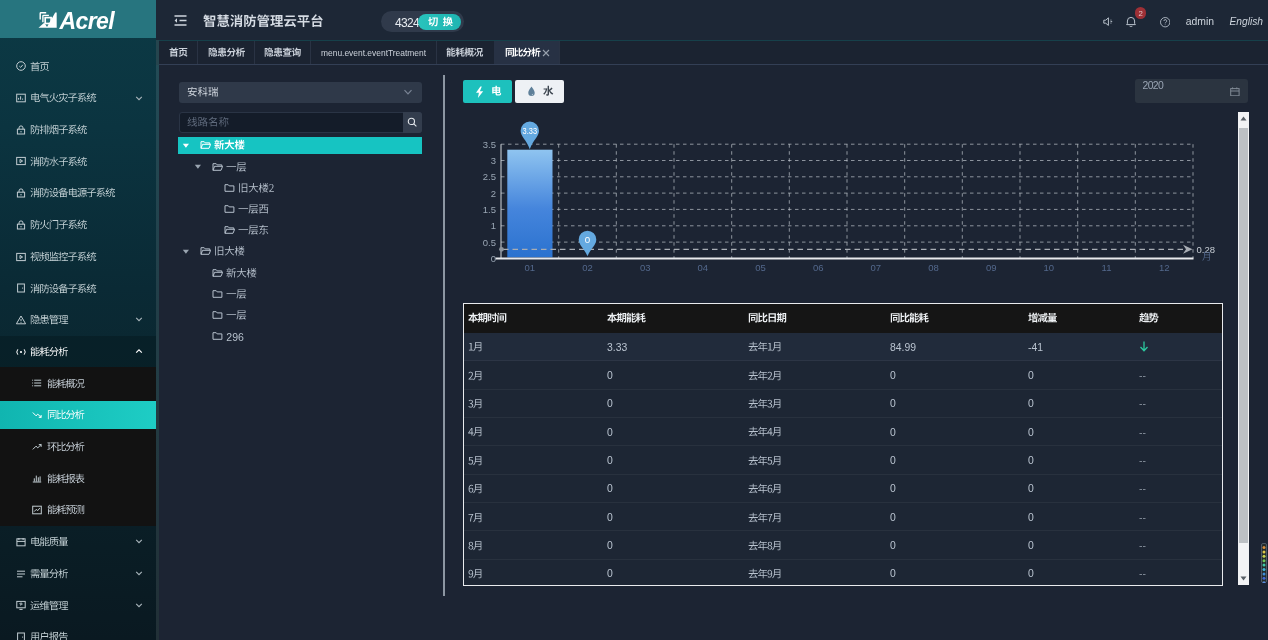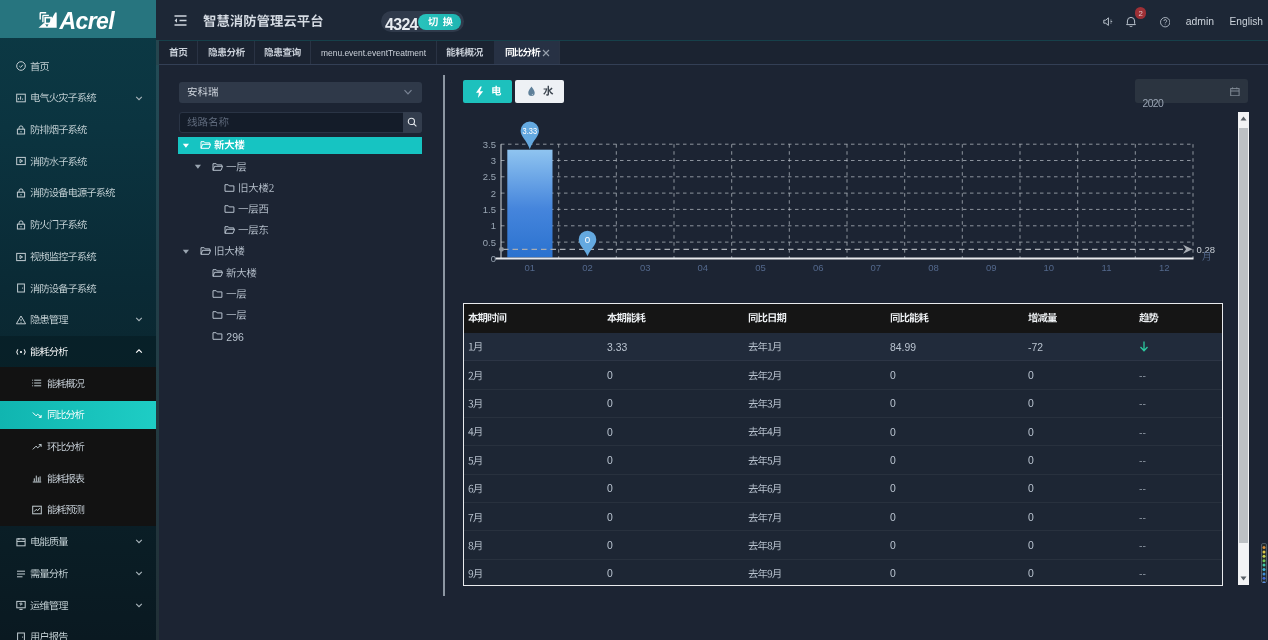--- a/index.html
+++ b/index.html
@@ -181,21 +181,21 @@
 <svg class="a" style="left:174px;top:15px;" width="13" height="12" viewBox="0 0 13 12">
     <g stroke="#cfd6de" stroke-width="1.3" fill="none">
 <path d="M0.5 1 h12 M5.5 5.5 h7 M0.5 10 h12"></path>
       <path d="M3 3.2 L0.6 5.5 L3 7.8" fill="#cfd6de" stroke="none"></path>
     </g>
   </svg>
 <svg class="ct" style="left:203.0px;top:11.4px" width="120.6" height="20.1">
     <path transform="translate(0.0,14.9)" d="M8.7 -9H10.7V-6.7H8.7ZM7.2 -10.4V-5.3H12.3V-10.4ZM3.9 -1.3H9.5V-0.5H3.9ZM3.9 -2.5V-3.2H9.5V-2.5ZM2.4 -4.5V1.2H3.9V0.8H9.5V1.2H11.1V-4.5ZM3.1 -9.1V-8.5L3.1 -8.3H1.8C2.1 -8.5 2.3 -8.8 2.5 -9.1ZM1.9 -11.5C1.6 -10.5 1.1 -9.5 0.4 -8.8C0.7 -8.7 1.2 -8.5 1.5 -8.3H0.6V-7H2.8C2.5 -6.3 1.8 -5.7 0.4 -5.1C0.8 -4.9 1.2 -4.4 1.4 -4.1C2.6 -4.6 3.4 -5.3 3.9 -6C4.5 -5.6 5.2 -5 5.6 -4.7L6.8 -5.7C6.4 -5.9 5.1 -6.7 4.5 -7H6.7V-8.3H4.6L4.7 -8.5V-9.1H6.4V-10.4H3.1C3.2 -10.6 3.3 -10.9 3.3 -11.2Z M17 -2.1V-0.7C17 0.6 17.5 1 19.3 1C19.7 1 21.5 1 21.9 1C23.2 1 23.7 0.6 23.9 -1C23.5 -1 22.8 -1.2 22.5 -1.5C22.4 -0.5 22.3 -0.3 21.7 -0.3C21.3 -0.3 19.8 -0.3 19.5 -0.3C18.7 -0.3 18.6 -0.4 18.6 -0.7V-2.1ZM23.7 -1.8C24.2 -1 24.7 0.1 24.9 0.9L26.5 0.4C26.3 -0.3 25.7 -1.4 25.2 -2.2ZM15.2 -2.1C15 -1.3 14.6 -0.5 14.1 0.1L15.5 0.9C16 0.3 16.3 -0.7 16.6 -1.5ZM15.7 -5V-4H23.3V-3.5H15.1V-2.5H19.9L19.2 -1.9C19.8 -1.6 20.5 -1 20.8 -0.6L21.8 -1.5C21.5 -1.8 21 -2.2 20.5 -2.5H24.9V-6.4H15.2V-5.4H23.3V-5ZM14.2 -8.1V-7.2H16.3V-6.6H17.8V-7.2H19.8V-8.1H17.8V-8.5H19.5V-9.5H17.8V-9.9H19.6V-10.8H17.8V-11.4H16.3V-10.8H14.4V-9.9H16.3V-9.5H14.7V-8.5H16.3V-8.1ZM22.1 -11.4V-10.8H20.2V-9.9H22.1V-9.5H20.5V-8.5H22.1V-8.1H20.1V-7.2H22.1V-6.6H23.6V-7.2H25.9V-8.1H23.6V-8.5H25.4V-9.5H23.6V-9.9H25.7V-10.8H23.6V-11.4Z M38.1 -11.1C37.8 -10.3 37.3 -9.2 36.9 -8.5L38.3 -8C38.7 -8.6 39.2 -9.6 39.6 -10.5ZM31.4 -10.4C31.9 -9.6 32.4 -8.6 32.6 -7.9L34.1 -8.6C33.9 -9.3 33.3 -10.3 32.8 -11ZM27.8 -10.1C28.6 -9.7 29.7 -9 30.2 -8.5L31.1 -9.7C30.6 -10.2 29.6 -10.9 28.7 -11.3ZM27.2 -6.6C28 -6.2 29.1 -5.4 29.6 -4.9L30.6 -6.2C30 -6.7 28.9 -7.3 28.1 -7.7ZM27.6 0.1 29 1.1C29.7 -0.2 30.4 -1.8 31 -3.2L29.9 -4.2C29.1 -2.6 28.2 -0.9 27.6 0.1ZM33.4 -3.8H37.5V-2.8H33.4ZM33.4 -5.2V-6.2H37.5V-5.2ZM34.7 -11.4V-7.6H31.8V1.2H33.4V-1.4H37.5V-0.6C37.5 -0.4 37.4 -0.3 37.2 -0.3C37 -0.3 36.3 -0.3 35.7 -0.3C35.9 0.1 36.1 0.7 36.2 1.2C37.2 1.2 37.9 1.2 38.4 0.9C38.9 0.7 39 0.2 39 -0.5V-7.6H36.3V-11.4Z M45.4 -9.2V-7.7H47.1C47 -4.2 46.8 -1.6 43.9 -0.1C44.3 0.2 44.8 0.8 45 1.2C47.3 -0.1 48.2 -2.2 48.5 -4.7H50.7C50.6 -1.9 50.5 -0.8 50.2 -0.5C50.1 -0.4 50 -0.3 49.8 -0.3C49.5 -0.3 49 -0.4 48.4 -0.4C48.6 0 48.8 0.7 48.8 1.2C49.5 1.2 50.2 1.2 50.6 1.1C51 1.1 51.3 0.9 51.6 0.5C52.1 0 52.2 -1.5 52.3 -5.5C52.3 -5.7 52.3 -6.1 52.3 -6.1H48.6L48.7 -7.7H53.1V-9.2H49.1L50.2 -9.6C50.1 -10.1 49.8 -10.9 49.6 -11.5L48.1 -11.1C48.3 -10.5 48.6 -9.7 48.7 -9.2ZM41.2 -10.8V1.2H42.7V-9.4H43.9C43.6 -8.4 43.3 -7.2 43 -6.3C43.8 -5.4 44 -4.6 44 -3.9C44 -3.6 44 -3.3 43.8 -3.1C43.7 -3.1 43.5 -3 43.4 -3C43.2 -3 43 -3 42.8 -3.1C43 -2.7 43.1 -2 43.1 -1.6C43.5 -1.6 43.8 -1.6 44.1 -1.6C44.4 -1.7 44.6 -1.8 44.8 -1.9C45.3 -2.3 45.5 -2.8 45.5 -3.7C45.5 -4.5 45.3 -5.4 44.4 -6.5C44.8 -7.6 45.3 -9.1 45.7 -10.2L44.6 -10.9L44.4 -10.8Z M56.2 -5.9V1.2H57.8V0.9H63.5V1.2H65.1V-2.3H57.8V-2.9H64.4V-5.9ZM63.5 -0.3H57.8V-1.1H63.5ZM59.2 -8.4C59.4 -8.2 59.5 -7.9 59.6 -7.7H54.6V-5.3H56.1V-6.4H64.5V-5.3H66.1V-7.7H61.2C61.1 -8 60.9 -8.4 60.7 -8.7ZM57.8 -4.7H62.8V-4H57.8ZM55.8 -11.5C55.4 -10.4 54.7 -9.2 54 -8.5C54.4 -8.3 55 -8 55.4 -7.8C55.8 -8.2 56.1 -8.7 56.5 -9.3H57C57.3 -8.8 57.6 -8.3 57.8 -7.9L59.1 -8.4C59 -8.6 58.8 -9 58.6 -9.3H60.2V-10.4H57C57.1 -10.7 57.2 -10.9 57.3 -11.2ZM61.5 -11.5C61.3 -10.5 60.8 -9.6 60.2 -9C60.5 -8.8 61.2 -8.5 61.5 -8.2C61.8 -8.5 62 -8.9 62.3 -9.3H62.8C63.2 -8.8 63.6 -8.2 63.8 -7.8L65.1 -8.4C65 -8.7 64.7 -9 64.5 -9.3H66.4V-10.4H62.8C62.9 -10.7 63 -10.9 63.1 -11.2Z M73.9 -7.1H75.3V-5.9H73.9ZM76.6 -7.1H77.9V-5.9H76.6ZM73.9 -9.5H75.3V-8.3H73.9ZM76.6 -9.5H77.9V-8.3H76.6ZM71.4 -0.7V0.8H80.1V-0.7H76.8V-2H79.6V-3.4H76.8V-4.6H79.5V-10.8H72.4V-4.6H75.1V-3.4H72.3V-2H75.1V-0.7ZM67.3 -1.7 67.7 -0C69 -0.4 70.6 -1 72.1 -1.5L71.8 -3L70.5 -2.6V-5.3H71.7V-6.8H70.5V-9.1H71.9V-10.6H67.5V-9.1H69V-6.8H67.6V-5.3H69V-2.1Z M82.6 -10.5V-8.8H91.8V-10.5ZM82.2 0.7C82.9 0.5 83.9 0.4 90.7 -0.1C91 0.4 91.2 0.9 91.4 1.3L93 0.3C92.3 -0.9 91 -2.8 89.9 -4.3L88.4 -3.5C88.8 -3 89.3 -2.3 89.7 -1.7L84.3 -1.3C85.3 -2.4 86.2 -3.7 87 -5.1H93.2V-6.7H81V-5.1H84.7C83.9 -3.6 83 -2.4 82.7 -2C82.2 -1.5 82 -1.2 81.6 -1.1C81.8 -0.6 82.1 0.4 82.2 0.7Z M95.9 -8.1C96.4 -7.2 96.8 -6 96.9 -5.3L98.5 -5.8C98.3 -6.5 97.9 -7.7 97.4 -8.5ZM103.6 -8.6C103.3 -7.7 102.8 -6.5 102.4 -5.7L103.8 -5.3C104.3 -6 104.8 -7.1 105.3 -8.1ZM94.4 -4.9V-3.3H99.7V1.2H101.3V-3.3H106.6V-4.9H101.3V-9H105.8V-10.6H95.1V-9H99.7V-4.9Z M109.4 -4.7V1.2H111V0.5H116.7V1.2H118.4V-4.7ZM111 -1V-3.2H116.7V-1ZM108.9 -5.6C109.6 -5.9 110.6 -5.9 117.7 -6.2C118 -5.9 118.3 -5.5 118.4 -5.2L119.8 -6.2C119.1 -7.3 117.5 -9 116.3 -10.2L115 -9.3C115.5 -8.8 116 -8.2 116.6 -7.7L111 -7.5C112.1 -8.5 113.1 -9.7 114 -10.9L112.4 -11.6C111.4 -10 110 -8.4 109.5 -7.9C109.1 -7.5 108.8 -7.2 108.4 -7.2C108.6 -6.7 108.8 -5.9 108.9 -5.6Z" fill="#d6dce4"></path>
   </svg>
 <div class="a" style="left:380.5px;top:11px;width:83.5px;height:21.3px;background:#303a4b;border-radius:11px"></div>
-<div class="a" style="left:385px;top:17.1px;font-size:16px;line-height:1;color:#e8ecf1;font-weight:bold;letter-spacing:-0.7px">4324</div>
+<div class="a" style="left:395px;top:17.1px;font-size:12px;line-height:1;color:#e8ecf1;font-weight:normal;letter-spacing:-0.7px">4324</div>
 <div class="a" style="left:418px;top:13.7px;width:43px;height:16px;background:linear-gradient(90deg,#28c3bc,#1fb5b2);border-radius:8px"></div>
 <svg class="ct" style="left:428.0px;top:14.1px" width="24.9" height="15.5">
     <path transform="translate(0.0,11.4)" d="M4.2 -8V-6.8H5.7C5.6 -3.9 5.5 -1.4 3.2 -0C3.5 0.2 3.9 0.6 4 1C6.6 -0.7 6.9 -3.5 6.9 -6.8H8.5C8.4 -2.6 8.3 -1 8 -0.6C7.9 -0.5 7.8 -0.4 7.6 -0.4C7.3 -0.4 6.9 -0.4 6.3 -0.5C6.5 -0.1 6.7 0.5 6.7 0.8C7.3 0.8 7.8 0.8 8.2 0.8C8.6 0.7 8.9 0.6 9.1 0.1C9.5 -0.4 9.7 -2.2 9.8 -7.4C9.8 -7.5 9.8 -8 9.8 -8ZM1.4 -0.4C1.7 -0.6 2.1 -0.9 4.5 -2C4.4 -2.2 4.4 -2.7 4.3 -3.1L2.6 -2.3V-4.9L4.5 -5.3L4.3 -6.4L2.6 -6.1V-8.3H1.4V-5.9L0.2 -5.6L0.4 -4.5L1.4 -4.7V-2.4C1.4 -1.9 1.1 -1.6 0.9 -1.5C1.1 -1.2 1.3 -0.7 1.4 -0.4Z M18.1 -3.1V-2H20.3C19.9 -1.3 19.1 -0.5 17.6 0.1C17.8 0.3 18.2 0.7 18.4 0.9C19.9 0.3 20.7 -0.5 21.3 -1.4C21.9 -0.4 22.9 0.4 24 0.9C24.2 0.6 24.5 0.1 24.8 -0.1C23.6 -0.4 22.6 -1.2 22 -2H24.6V-3.1H24V-6.1H22.9C23.3 -6.5 23.6 -7 23.8 -7.4L23 -7.9L22.8 -7.9H21C21.1 -8.1 21.2 -8.3 21.3 -8.5L20.1 -8.7C19.7 -7.9 19.1 -7 18.1 -6.2V-6.8H17.3V-8.7H16.1V-6.8H15V-5.7H16.1V-3.8C15.6 -3.7 15.2 -3.6 14.9 -3.5L15.2 -2.3L16.1 -2.6V-0.5C16.1 -0.4 16.1 -0.4 15.9 -0.4C15.8 -0.3 15.5 -0.3 15.1 -0.4C15.3 -0 15.4 0.5 15.5 0.8C16.1 0.8 16.5 0.8 16.9 0.6C17.2 0.4 17.3 0.1 17.3 -0.5V-2.9L18.3 -3.2L18.1 -4.4L17.3 -4.1V-5.7H18.1V-6.1C18.3 -5.9 18.6 -5.6 18.8 -5.4V-3.1ZM20.3 -6.8H22.1C21.9 -6.6 21.8 -6.3 21.6 -6.1H19.7C19.9 -6.3 20.1 -6.6 20.3 -6.8ZM22.1 -5.2H22.7V-3.1H21.9C22 -3.4 22 -3.7 22 -4V-5.2ZM19.9 -3.1V-5.2H20.8V-4C20.8 -3.7 20.8 -3.4 20.7 -3.1Z" fill="#ffffff"></path>
   </svg>
 <svg class="a" style="left:1102.5px;top:16.5px;" width="11" height="10" viewBox="0 0 11 10">
     <g stroke="#b9c2cc" stroke-width="1" fill="none">
 <path d="M0.8 3.2 h1.9 L5.4 0.8 V8.4 L2.7 6.2 H0.8 Z"></path>
       <path d="M7.5 3.1 h0.9 M7.5 4.6 h1.7 M7.5 6.1 h0.9"></path>
     </g>
   </svg>
@@ -207,21 +207,21 @@
   </svg>
 <div class="a" style="left:1134.8px;top:7.3px;width:11.4px;height:11.4px;background:#9e3036;border-radius:50%"></div>
 <div class="a" style="left:1140.6px;top:9.6px;transform:translateX(-50%);font-size:7.8px;line-height:1;color:#e5c6c8;">2</div>
 <svg class="a" style="left:1159.5px;top:17px;" width="10.5" height="10.5" viewBox="0 0 10.5 10.5">
     <g stroke="#b3bcc7" stroke-width="0.9" fill="none">
 <circle cx="5.2" cy="5.2" r="4.7"></circle>
       <path d="M3.9 4 a1.4 1.4 0 1 1 2 1.3 c-0.45 0.22 -0.7 0.5 -0.7 1 M5.2 7.5 v0.6"></path>
     </g>
   </svg>
 <div class="a" style="left:1185.7px;top:16.9px;font-size:10.4px;line-height:1;color:#ccd3db;">admin</div>
-<div class="a" style="left:1229.5px;top:17.0px;font-size:10.2px;line-height:1;color:#ccd3db;">English</div>
+<div class="a" style="left:1229.5px;top:17.0px;font-size:10.2px;line-height:1;color:#ccd3db;font-style:italic;">English</div>
 <div class="a" style="left:159px;top:40px;width:1109px;height:25px;background:#1b2331;border-top:1px solid #16404a;border-bottom:1px solid #333f55"></div>
 <div class="a" style="left:156px;top:40px;width:3px;height:25px;background:#26454e"></div>
 <div class="a" style="left:197px;top:41px;width:1px;height:23px;background:#2a3344"></div>
 <div class="a" style="left:254px;top:41px;width:1px;height:23px;background:#2a3344"></div>
 <div class="a" style="left:310px;top:41px;width:1px;height:23px;background:#2a3344"></div>
 <div class="a" style="left:436px;top:41px;width:1px;height:23px;background:#2a3344"></div>
 <div class="a" style="left:493.5px;top:41px;width:1px;height:23px;background:#2a3344"></div>
 <div class="a" style="left:558.5px;top:41px;width:1px;height:23px;background:#2a3344"></div>
 <div class="a" style="left:493.5px;top:41px;width:65px;height:23px;background:#273144"></div>
 <svg class="ct" style="left:168.6px;top:45.2px" width="18.9" height="14.5">
@@ -337,21 +337,21 @@
   </svg>
 <div class="a" style="left:514.9px;top:79.5px;width:48.7px;height:23px;background:#eef1f5;border-radius:2px"></div>
 <svg class="a" style="left:528.3px;top:86px;" width="7" height="10.5" viewBox="0 0 7 10.5">
     <path d="M3.5 0.5 C3.5 0.5 6.7 4.6 6.7 6.7 A3.2 3.2 0 0 1 0.3 6.7 C0.3 4.6 3.5 0.5 3.5 0.5 Z" fill="#5e7f99"></path>
     <path d="M4.9 7.9 a1.6 1.6 0 0 1 -1.1 1" stroke="#dfe7ee" fill="none" stroke-width="0.8"></path>
   </svg>
 <svg class="ct" style="left:543.0px;top:83.4px" width="10.5" height="15.8">
     <path transform="translate(0.0,11.7)" d="M0.6 -6.3V-5.1H2.8C2.4 -3.2 1.4 -1.8 0.2 -1C0.5 -0.8 1 -0.3 1.2 0C2.7 -1.1 3.9 -3.2 4.3 -6.1L3.5 -6.4L3.3 -6.3ZM8.4 -7.1C7.9 -6.4 7.2 -5.6 6.5 -5C6.3 -5.4 6.1 -5.9 6 -6.3V-8.9H4.6V-0.7C4.6 -0.5 4.6 -0.4 4.4 -0.4C4.2 -0.4 3.6 -0.4 3 -0.5C3.2 -0.1 3.5 0.6 3.5 1C4.4 1 5 0.9 5.4 0.7C5.8 0.4 6 0.1 6 -0.7V-3.7C6.8 -2.1 7.9 -0.8 9.4 -0C9.6 -0.4 10 -0.9 10.3 -1.2C9 -1.8 7.9 -2.8 7.1 -4C7.9 -4.6 8.8 -5.5 9.6 -6.3Z" fill="#3d4650"></path>
   </svg>
 <div class="a" style="left:1135px;top:79px;width:113px;height:24px;background:#2b3440;border-radius:3px"></div>
-<div class="a" style="left:1142.5px;top:99px;font-size:10.4px;line-height:1;color:#9aa5b4;letter-spacing:-0.6px">2020</div>
+<div class="a" style="left:1142.5px;top:81px;font-size:10.4px;line-height:1;color:#9aa5b4;letter-spacing:-0.6px">2020</div>
 <svg class="a" style="left:1230px;top:86.5px;" width="10" height="9.5" viewBox="0 0 10 9.5">
     <g stroke="#818a96" fill="none" stroke-width="1">
 <rect x="0.7" y="1.6" width="8.4" height="7.2"></rect>
       <path d="M2.6 0.4 v1.8 M6.8 0.4 v1.8 M0.7 4 h8.4"></path>
     </g>
   </svg>
 <svg class="a" style="left:455px;top:100px;" width="800" height="185" viewBox="0 0 800 185">
     <g transform="translate(-455,-100)">
       <defs>
         <linearGradient id="bar" x1="0" y1="0" x2="0" y2="1">
@@ -437,21 +437,21 @@
   </svg>
 <div class="a" style="left:464px;top:333px;width:758.3px;height:28.35px;background:#212b3b;border-bottom:1px solid rgba(255,255,255,0.05);"></div>
 <svg class="ct" style="left:468.0px;top:339.4px" width="15.3" height="15.6">
     <path transform="translate(0.0,11.5)" d="M0.9 0H5.1V-0.8H3.6V-7.6H2.8C2.4 -7.4 1.9 -7.2 1.3 -7.1V-6.5H2.6V-0.8H0.9Z M7 -8.2V-5C7 -3.3 6.9 -1.2 5.2 0.3C5.4 0.4 5.7 0.7 5.8 0.8C6.8 -0.1 7.3 -1.2 7.6 -2.4H12.6V-0.3C12.6 -0.1 12.5 -0 12.3 -0C12 -0 11.2 0 10.3 -0C10.5 0.2 10.6 0.6 10.7 0.8C11.8 0.8 12.5 0.8 12.9 0.6C13.3 0.5 13.4 0.2 13.4 -0.3V-8.2ZM7.8 -7.4H12.6V-5.7H7.8ZM7.8 -4.9H12.6V-3.2H7.7C7.8 -3.8 7.8 -4.4 7.8 -4.9Z" fill="#bac4d0"></path>
   </svg>
 <div class="a" style="left:607px;top:342.6px;font-size:10.4px;line-height:1;color:#bac4d0;">3.33</div>
 <svg class="ct" style="left:748.0px;top:339.4px" width="34.3" height="15.6">
     <path transform="translate(0.0,11.5)" d="M1.5 0.5C1.9 0.3 2.5 0.3 8.2 -0.2C8.4 0.2 8.5 0.5 8.7 0.7L9.4 0.3C8.9 -0.6 7.9 -2 7 -3L6.3 -2.7C6.8 -2.1 7.3 -1.5 7.7 -0.9L2.5 -0.5C3.3 -1.4 4.1 -2.4 4.8 -3.6H9.9V-4.4H5.6V-6.3H9.1V-7.1H5.6V-8.7H4.8V-7.1H1.4V-6.3H4.8V-4.4H0.6V-3.6H3.8C3.2 -2.4 2.3 -1.3 2 -1C1.7 -0.6 1.5 -0.4 1.2 -0.3C1.3 -0.1 1.5 0.3 1.5 0.5Z M10 -2.3V-1.6H14.8V0.8H15.6V-1.6H19.4V-2.3H15.6V-4.4H18.7V-5.1H15.6V-6.7H18.9V-7.5H12.7C12.9 -7.8 13 -8.2 13.2 -8.6L12.4 -8.8C11.9 -7.4 11 -6 10 -5.2C10.2 -5 10.6 -4.8 10.7 -4.7C11.3 -5.2 11.8 -5.9 12.3 -6.7H14.8V-5.1H11.7V-2.3ZM12.5 -2.3V-4.4H14.8V-2.3Z M19.9 0H24.1V-0.8H22.6V-7.6H21.8C21.4 -7.4 20.9 -7.2 20.3 -7.1V-6.5H21.6V-0.8H19.9Z M26 -8.2V-5C26 -3.3 25.9 -1.2 24.2 0.3C24.4 0.4 24.7 0.7 24.8 0.8C25.8 -0.1 26.3 -1.2 26.6 -2.4H31.6V-0.3C31.6 -0.1 31.5 -0 31.3 -0C31 -0 30.2 0 29.3 -0C29.5 0.2 29.6 0.6 29.7 0.8C30.8 0.8 31.5 0.8 31.9 0.6C32.3 0.5 32.4 0.2 32.4 -0.3V-8.2ZM26.8 -7.4H31.6V-5.7H26.8ZM26.8 -4.9H31.6V-3.2H26.7C26.8 -3.8 26.8 -4.4 26.8 -4.9Z" fill="#bac4d0"></path>
   </svg>
 <div class="a" style="left:890px;top:342.6px;font-size:10.4px;line-height:1;color:#bac4d0;">84.99</div>
-<div class="a" style="left:1028px;top:342.6px;font-size:10.4px;line-height:1;color:#bac4d0;">-72</div>
+<div class="a" style="left:1028px;top:342.6px;font-size:10.4px;line-height:1;color:#bac4d0;">-41</div>
 <svg class="a" style="left:1139px;top:341.175px;" width="10" height="12" viewBox="0 0 10 12">
     <path d="M5 0.5 V9 M1.5 6 L5 9.8 L8.5 6" stroke="#2bc79e" fill="none" stroke-width="1.3"></path>
   </svg>
 <div class="a" style="left:464px;top:361.35px;width:758.3px;height:28.35px;background:#1d2634;border-bottom:1px solid rgba(255,255,255,0.05);"></div>
 <svg class="ct" style="left:468.0px;top:367.7px" width="15.3" height="15.6">
     <path transform="translate(0.0,11.5)" d="M0.5 0H5.3V-0.8H3.1C2.8 -0.8 2.3 -0.8 1.9 -0.7C3.7 -2.4 4.9 -4 4.9 -5.5C4.9 -6.9 4 -7.8 2.7 -7.8C1.7 -7.8 1 -7.3 0.4 -6.6L1 -6.1C1.4 -6.6 1.9 -7 2.5 -7C3.5 -7 4 -6.4 4 -5.5C4 -4.2 2.8 -2.7 0.5 -0.6Z M7 -8.2V-5C7 -3.3 6.9 -1.2 5.2 0.3C5.4 0.4 5.7 0.7 5.8 0.8C6.8 -0.1 7.3 -1.2 7.6 -2.4H12.6V-0.3C12.6 -0.1 12.5 -0 12.3 -0C12 -0 11.2 0 10.3 -0C10.5 0.2 10.6 0.6 10.7 0.8C11.8 0.8 12.5 0.8 12.9 0.6C13.3 0.5 13.4 0.2 13.4 -0.3V-8.2ZM7.8 -7.4H12.6V-5.7H7.8ZM7.8 -4.9H12.6V-3.2H7.7C7.8 -3.8 7.8 -4.4 7.8 -4.9Z" fill="#bac4d0"></path>
   </svg>
 <div class="a" style="left:607px;top:370.9px;font-size:10.4px;line-height:1;color:#bac4d0;">0</div>
 <svg class="ct" style="left:748.0px;top:367.7px" width="34.3" height="15.6">
     <path transform="translate(0.0,11.5)" d="M1.5 0.5C1.9 0.3 2.5 0.3 8.2 -0.2C8.4 0.2 8.5 0.5 8.7 0.7L9.4 0.3C8.9 -0.6 7.9 -2 7 -3L6.3 -2.7C6.8 -2.1 7.3 -1.5 7.7 -0.9L2.5 -0.5C3.3 -1.4 4.1 -2.4 4.8 -3.6H9.9V-4.4H5.6V-6.3H9.1V-7.1H5.6V-8.7H4.8V-7.1H1.4V-6.3H4.8V-4.4H0.6V-3.6H3.8C3.2 -2.4 2.3 -1.3 2 -1C1.7 -0.6 1.5 -0.4 1.2 -0.3C1.3 -0.1 1.5 0.3 1.5 0.5Z M10 -2.3V-1.6H14.8V0.8H15.6V-1.6H19.4V-2.3H15.6V-4.4H18.7V-5.1H15.6V-6.7H18.9V-7.5H12.7C12.9 -7.8 13 -8.2 13.2 -8.6L12.4 -8.8C11.9 -7.4 11 -6 10 -5.2C10.2 -5 10.6 -4.8 10.7 -4.7C11.3 -5.2 11.8 -5.9 12.3 -6.7H14.8V-5.1H11.7V-2.3ZM12.5 -2.3V-4.4H14.8V-2.3Z M19.5 0H24.3V-0.8H22.1C21.8 -0.8 21.3 -0.8 20.9 -0.7C22.7 -2.4 23.9 -4 23.9 -5.5C23.9 -6.9 23 -7.8 21.7 -7.8C20.7 -7.8 20 -7.3 19.4 -6.6L20 -6.1C20.4 -6.6 20.9 -7 21.5 -7C22.5 -7 23 -6.4 23 -5.5C23 -4.2 21.8 -2.7 19.5 -0.6Z M26 -8.2V-5C26 -3.3 25.9 -1.2 24.2 0.3C24.4 0.4 24.7 0.7 24.8 0.8C25.8 -0.1 26.3 -1.2 26.6 -2.4H31.6V-0.3C31.6 -0.1 31.5 -0 31.3 -0C31 -0 30.2 0 29.3 -0C29.5 0.2 29.6 0.6 29.7 0.8C30.8 0.8 31.5 0.8 31.9 0.6C32.3 0.5 32.4 0.2 32.4 -0.3V-8.2ZM26.8 -7.4H31.6V-5.7H26.8ZM26.8 -4.9H31.6V-3.2H26.7C26.8 -3.8 26.8 -4.4 26.8 -4.9Z" fill="#bac4d0"></path>

